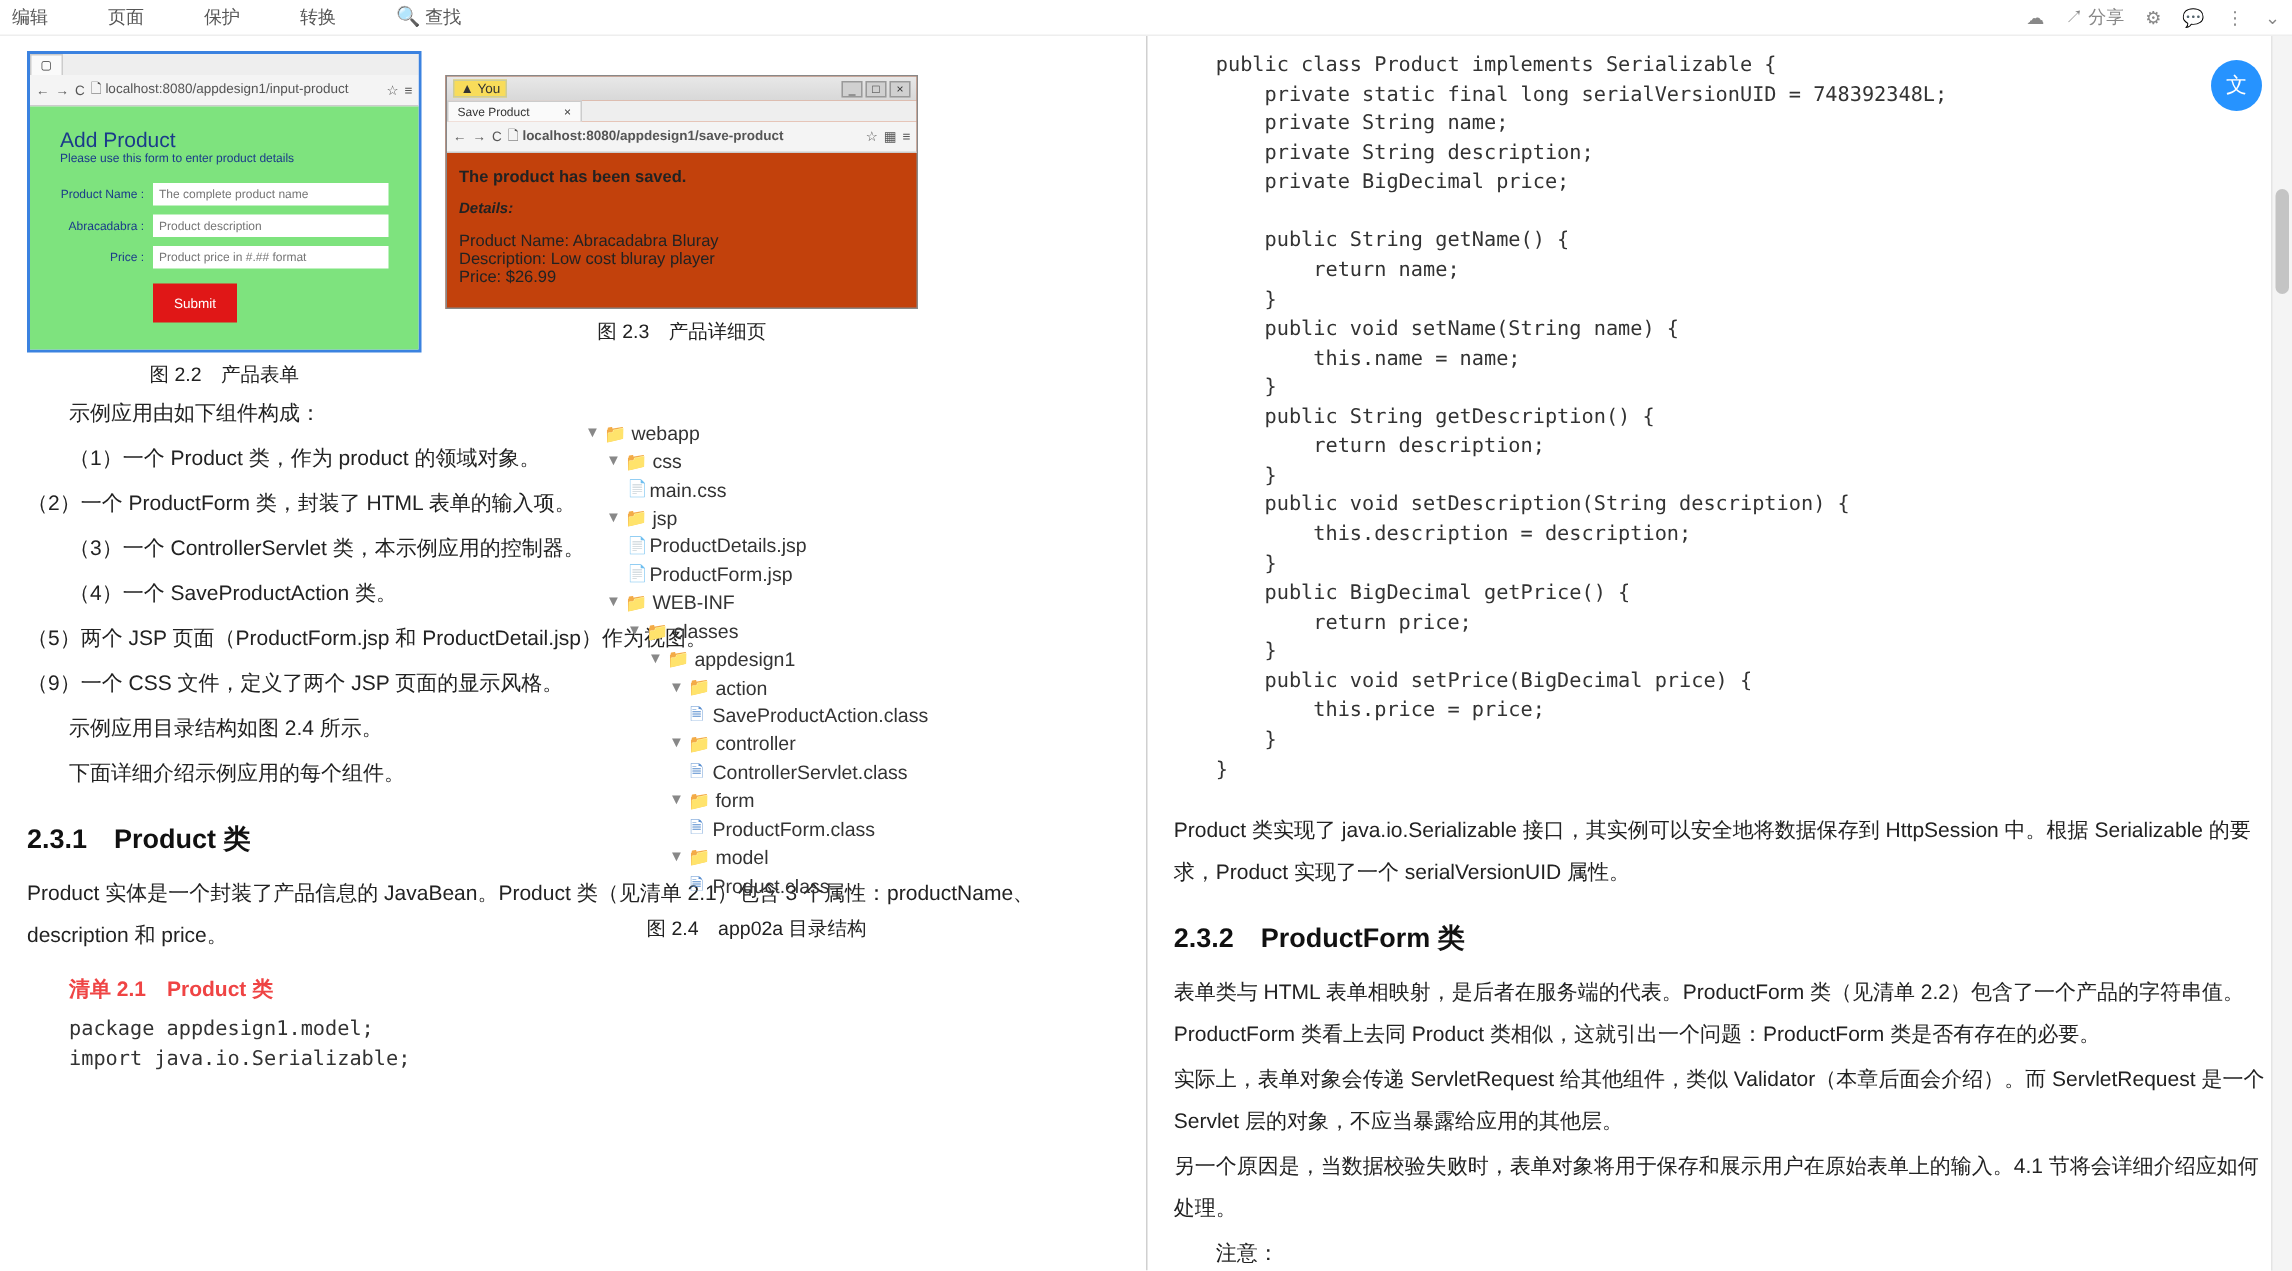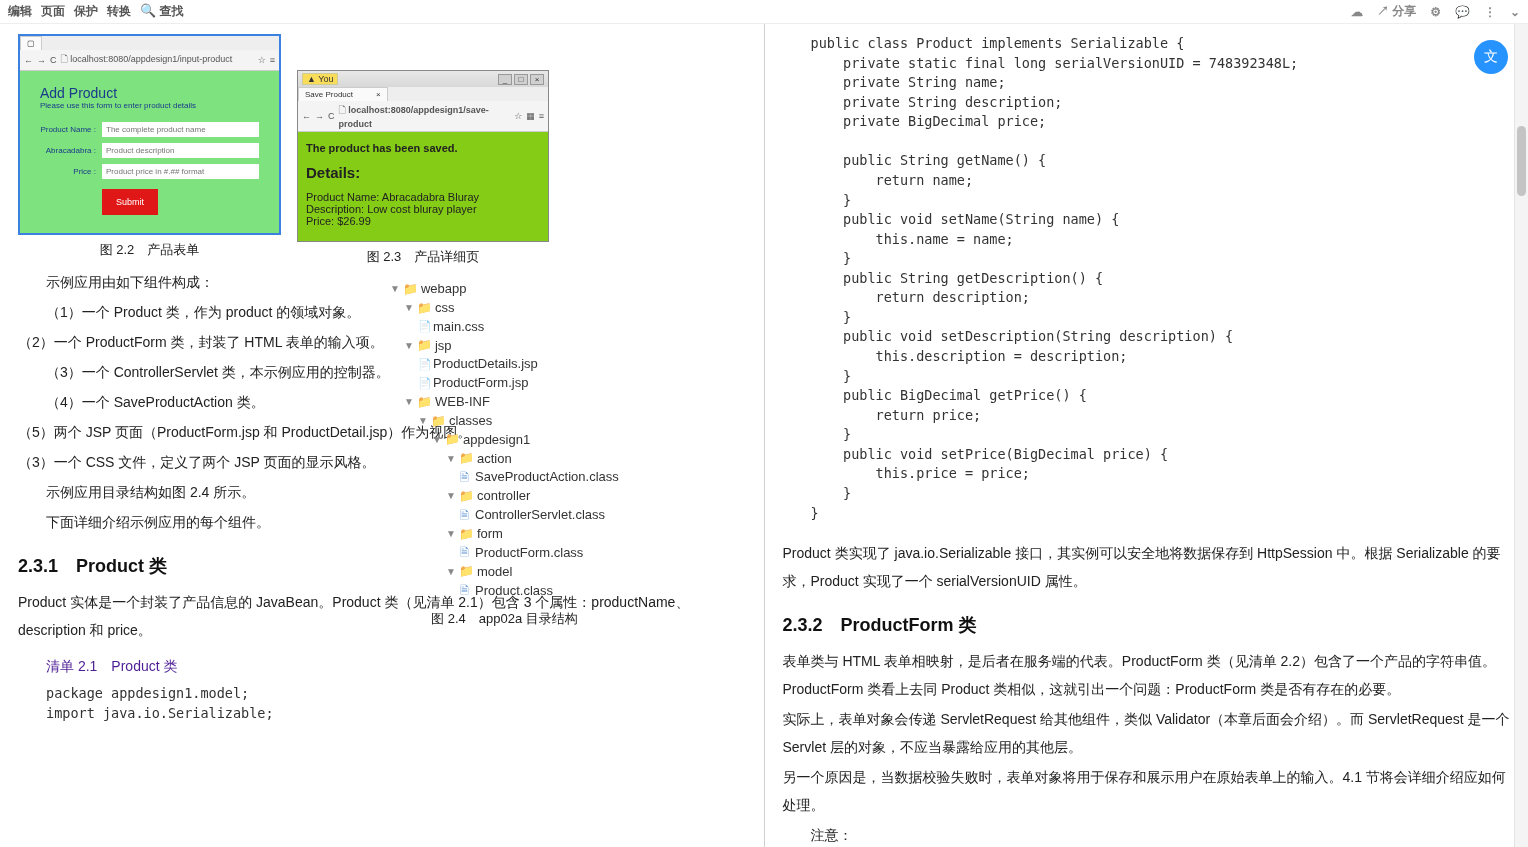--- a/index.html
+++ b/index.html
@@ -1,29 +1,29 @@
 <!DOCTYPE html>
 <html><head>
 <meta charset="utf-8">
 <style>
 * { box-sizing: border-box; margin: 0; padding: 0; }
 body { font-family: Arial, "Microsoft YaHei", sans-serif; background: #fff; color: #333; }
-.toolbar { height: 24px; display: flex; align-items: center; padding: 0 8px; gap: 9px; border-bottom: 1px solid #eee; font-size: 12px; color: #555; font-weight: bold; }
+.toolbar { height: 24px; display: flex; align-items: center; padding: 0 8px; gap: 40px; border-bottom: 1px solid #eee; font-size: 12px; color: #555; }
 .toolbar-right { margin-left: auto; display: flex; gap: 14px; align-items: center; color: #888; }
 .toolbar span { cursor: default; }
 .search-ico { font-size: 13px; }
 .float-btn { position: fixed; right: 20px; top: 40px; width: 34px; height: 34px; border-radius: 50%; background: #2693ff; display: flex; align-items: center; justify-content: center; color: #fff; font-size: 14px; }
 
 .content { display: flex; height: calc(100vh - 24px); }
 .page { flex: 1; padding: 10px 18px 30px 18px; overflow: hidden; position: relative; }
 .page-left { border-right: 1px solid #d0d0d0; }
 .page p { font-size: 14px; line-height: 2; text-indent: 2em; color: #222; margin: 2px 0; }
 .page p.no-indent { text-indent: 0; }
 .page h3 { font-size: 18px; font-weight: 600; margin: 18px 0 10px 0; color: #111; }
-.listing-title { font-size: 14px; font-weight: 400; margin: 14px 0 8px 0; text-indent: 2em; color: #4c1d95; }
+.listing-title { font-size: 14px; font-weight: 700; margin: 14px 0 8px 0; text-indent: 2em; color: #ef4444; }
 .code { font-family: Consolas, monospace; font-size: 13.5px; white-space: pre; color: #333; line-height: 1.45; margin-left: 28px; }
 .caption { text-align: center; font-size: 13px; color: #222; margin-top: 6px; }
 
 .thumbs-row { display: flex; gap: 16px; align-items: flex-start; }
 .thumb-col { display: flex; flex-direction: column; align-items: center; }
 
 
 .mock-browser1 { width: 263px; border: 2px solid #3b82e0; background: #fff; font-size: 9px; }
 .mock-chrome { background: #f4f4f4; border-bottom: 1px solid #ccc; padding: 2px 4px; display: flex; align-items: center; gap: 4px; font-size: 9px; color: #555; }
 .mock-tabbar { display: flex; background: #eee; height: 14px; }
@@ -31,27 +31,27 @@
 .mock-url { flex: 1; }
 .mock-body1 { background: #7ee37e; padding: 14px 20px 18px 20px; }
 .mock-body1 h4 { color: #1a3a8a; font-size: 14px; font-weight: normal; }
 .mock-body1 .sub { color: #1a3a8a; font-size: 8px; margin-bottom: 12px; }
 .form-row { display: flex; align-items: center; margin: 6px 0; gap: 6px; }
 .form-row label { width: 56px; text-align: right; font-size: 8px; color: #1a3a8a; }
 .form-row input { flex: 1; border: none; background: #fff; padding: 3px 4px; font-size: 8px; color: #999; }
 .submit-btn { background: #e01717; color: #fff; border: none; padding: 8px 14px; font-size: 9px; margin-left: 62px; margin-top: 4px; }
 
 
-.mock-browser2 { width: 252px; border: 1px solid #888; background: #84cc16; font-size: 10px; margin-top: 36px; }
+.mock-browser2 { width: 315px; border: 1px solid #888; background: #c2410c; font-size: 10px; margin-top: 16px; }
 .mock-titlebar { background: linear-gradient(#e8e8e8,#d8d8d8); display: flex; align-items: center; padding: 0 4px; height: 16px; font-size: 9px; }
 .winbtns { margin-left: auto; display: flex; gap: 2px; }
 .winbtns span { width: 14px; height: 11px; background: #d0d0d0; border: 1px solid #999; font-size: 8px; text-align: center; line-height: 9px; }
 .mock-body2 { padding: 10px 8px 14px 8px; font-size: 11px; color: #222; }
 .mock-body2 .saved { font-weight: bold; font-size: 11px; margin-bottom: 10px; }
-.mock-body2 .details { font-weight: bold; font-size: 15px; margin-bottom: 10px; }
+.mock-body2 .details { font-weight: bold; font-size: 10px; margin-bottom: 10px; font-style: italic; }
 
 
 .filetree { font-size: 13px; color: #333; margin-top: 12px; line-height: 1.45; }
 .ft-row { display: flex; align-items: center; gap: 3px; }
 .ft-indent-1 { padding-left: 14px; }
 .ft-indent-2 { padding-left: 28px; }
 .ft-indent-3 { padding-left: 42px; }
 .ft-indent-4 { padding-left: 56px; }
 .ft-indent-5 { padding-left: 70px; }
 .arrow { color: #888; font-size: 10px; width: 10px; }
@@ -160,21 +160,21 @@
         <div class="caption">图 2.3　产品详细页</div>
       </div>
     </div>
 
     <p>示例应用由如下组件构成：</p>
     <p>（1）一个 Product 类，作为 product 的领域对象。</p>
     <p class="no-indent">（2）一个 ProductForm 类，封装了 HTML 表单的输入项。</p>
     <p>（3）一个 ControllerServlet 类，本示例应用的控制器。</p>
     <p>（4）一个 SaveProductAction 类。</p>
     <p class="no-indent">（5）两个 JSP 页面（ProductForm.jsp 和 ProductDetail.jsp）作为视图。</p>
-    <p class="no-indent">（3）一个 CSS 文件，定义了两个 JSP 页面的显示风格。</p>
+    <p class="no-indent">（9）一个 CSS 文件，定义了两个 JSP 页面的显示风格。</p>
     <p>示例应用目录结构如图 2.4 所示。</p>
     <p>下面详细介绍示例应用的每个组件。</p>
 
     <h3>2.3.1　Product 类</h3>
     <p class="no-indent">Product 实体是一个封装了产品信息的 JavaBean。Product 类（见清单 2.1）包含 3 个属性：productName、description 和 price。</p>
     <div class="listing-title">清单 2.1　Product 类</div>
     <div class="code">package appdesign1.model;
 import java.io.Serializable;</div>
 
     <div class="filetree-wrap">

